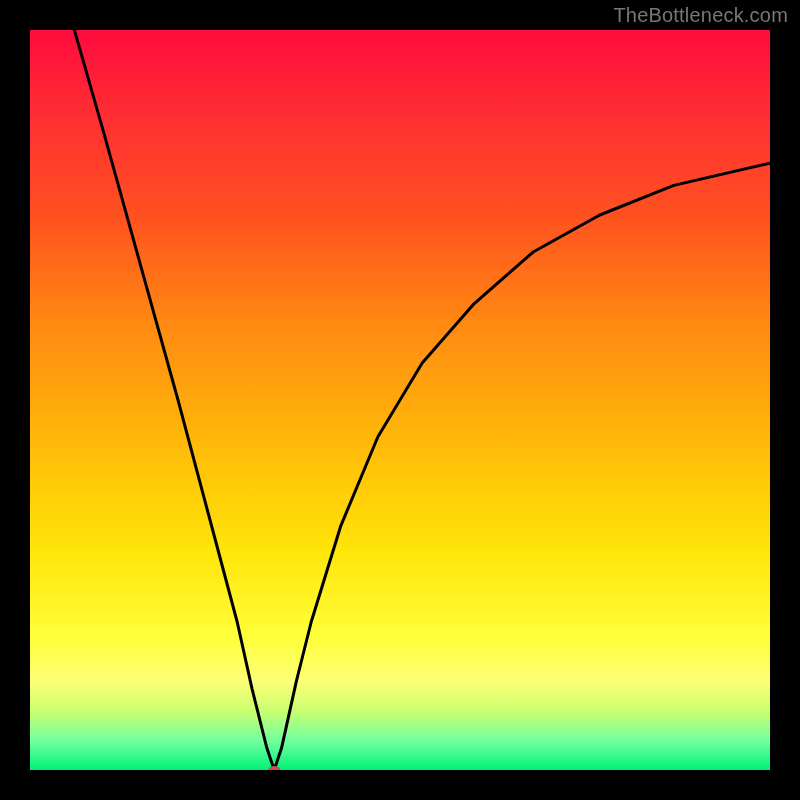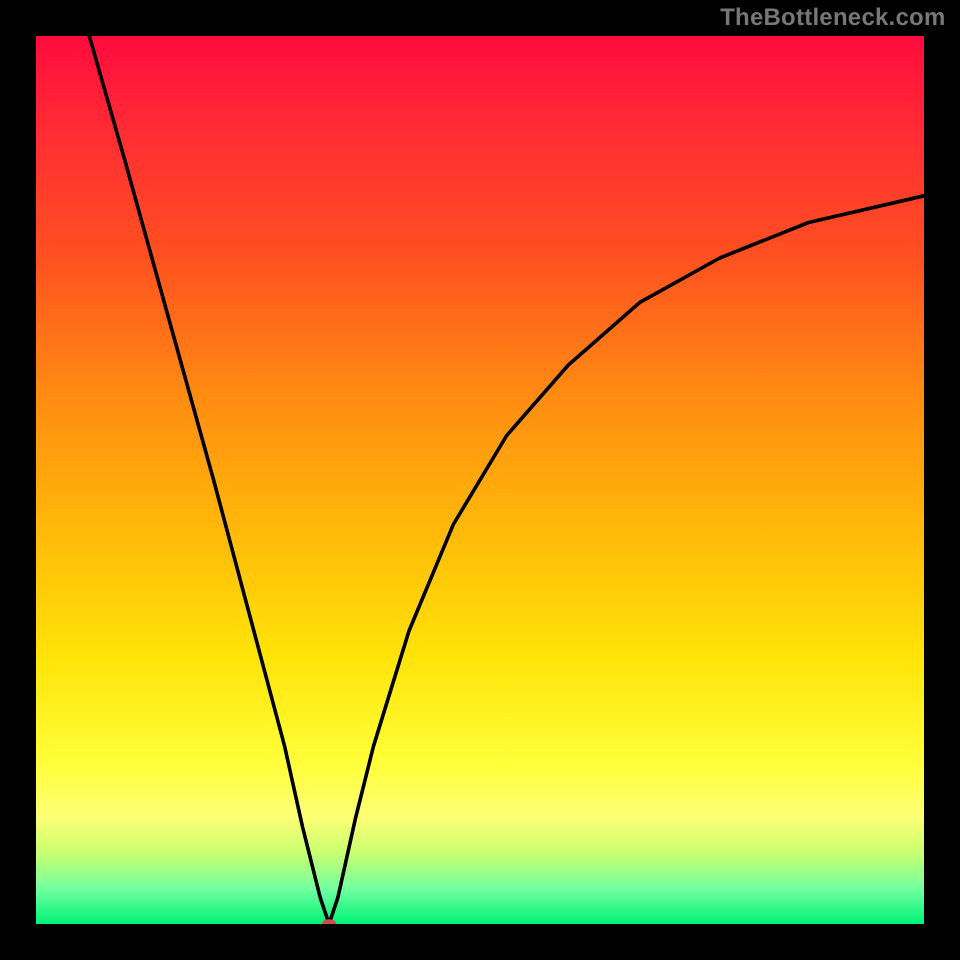--- a/index.html
+++ b/index.html
@@ -45,21 +45,21 @@
     inset: 0;
     width: 100%;
     height: 100%;
   }
   .watermark {
     position: absolute;
     top: 4px;
     right: 12px;
     color: #777;
     font-size: 20px;
-    font-weight: 700;
+    font-weight: 400;
     letter-spacing: 0.2px;
     user-select: none;
     text-align: center;
   }
 </style>
 </head>
 <body>
 
 <div class="frame">
   <div class="watermark">TheBottleneck.com</div>

